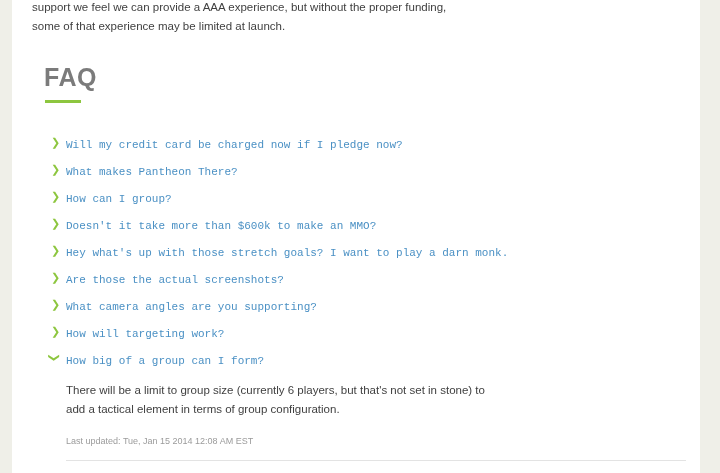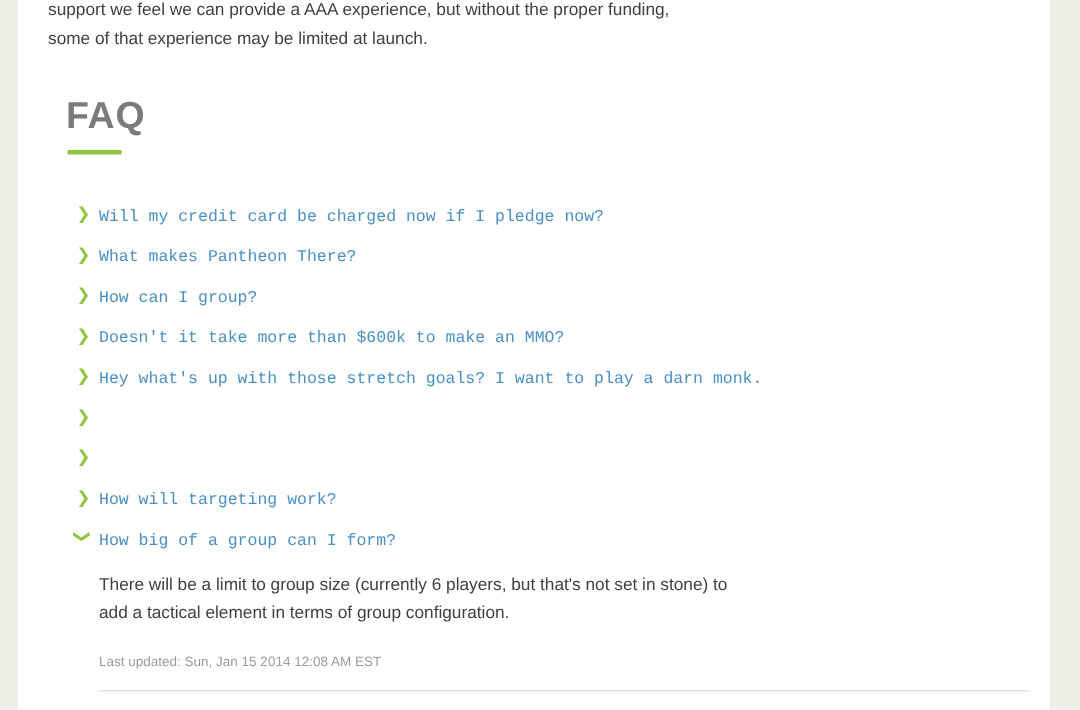--- a/index.html
+++ b/index.html
@@ -150,39 +150,41 @@
         <a class="faq-q">Doesn't it take more than $600k to make an MMO?</a>
       </div>
 
       <div class="faq-item">
         <span class="chev">❯</span>
         <a class="faq-q">Hey what's up with those stretch goals? I want to play a darn monk.</a>
       </div>
 
       <div class="faq-item">
         <span class="chev">❯</span>
+        <a class="faq-q">Are those the actual screenshots?</a>
       </div>
 
       <div class="faq-item">
         <span class="chev">❯</span>
+        <a class="faq-q">What camera angles are you supporting?</a>
       </div>
 
       <div class="faq-item">
         <span class="chev">❯</span>
         <a class="faq-q">How will targeting work?</a>
       </div>
 
       <div class="faq-item">
         <span class="chev down" style="transform:rotate(90deg);">❯</span>
         <a class="faq-q">How big of a group can I form?</a>
       </div>
 
       <div class="faq-answer">
         <p>There will be a limit to group size (currently 6 players, but that's not set in stone) to add a tactical element in terms of group configuration.</p>
-        <div class="faq-updated">Last updated: Sun, Jan 15 2014 12:08 AM EST</div>
+        <div class="faq-updated">Last updated: Tue, Jan 15 2014 12:08 AM EST</div>
         <div class="divider"></div>
         <div class="spacer-after-divider"></div>
       </div>
 
       <div class="faq-item" style="margin-left:0;">
         
         <a class="faq-q">Is soloing going to completely impossible in Pantheon?</a>
       </div>
 
     </div>

